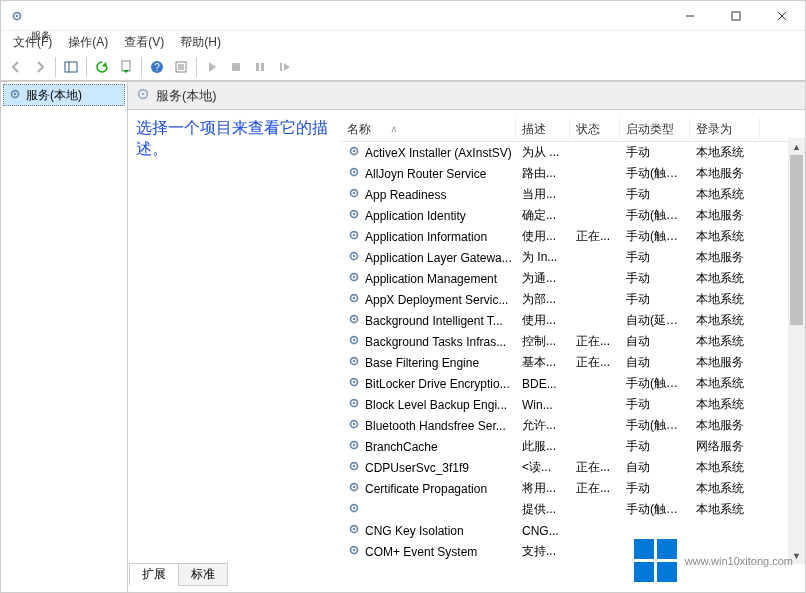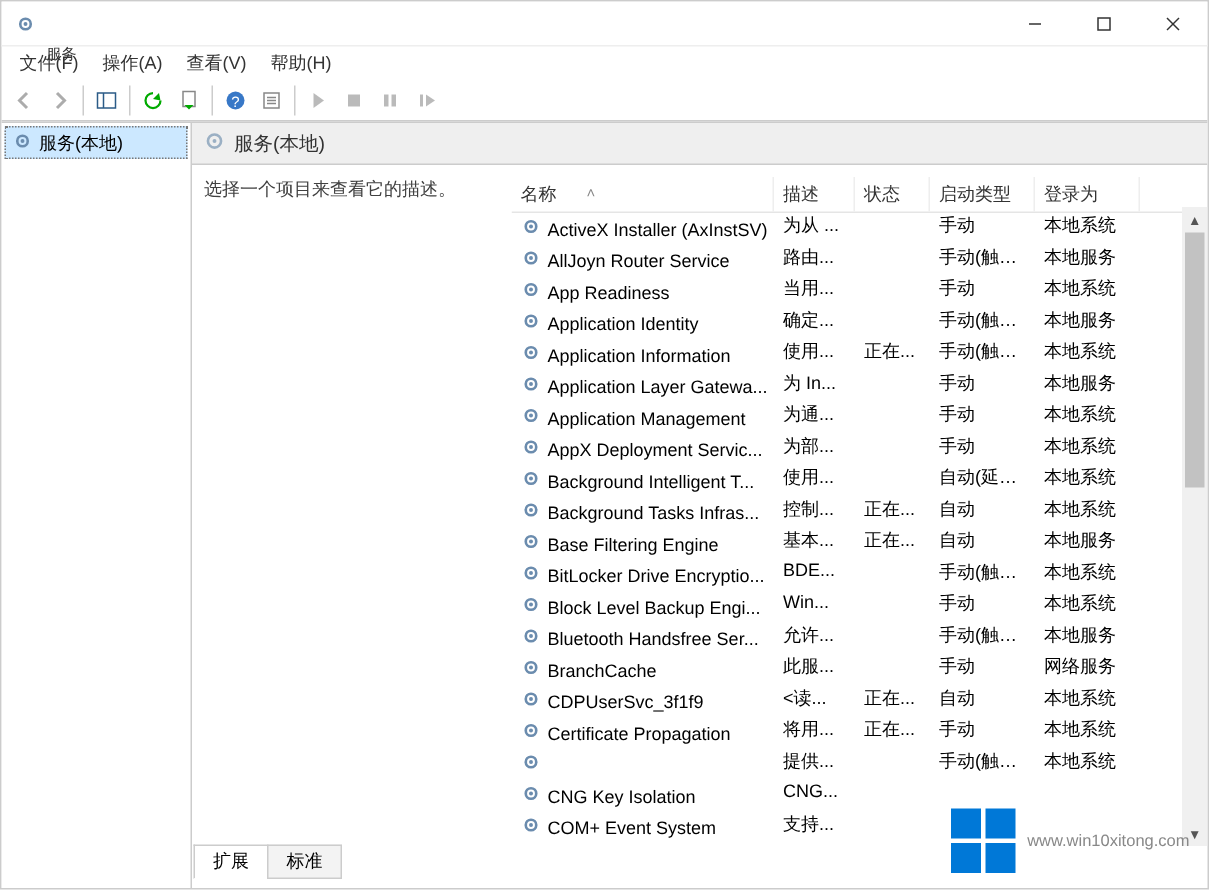--- a/index.html
+++ b/index.html
@@ -20,27 +20,27 @@
 .tb-btn svg { width: 16px; height: 16px; }
 .tb-btn.disabled { opacity: 0.4; }
 
 .main { display: flex; height: calc(593px - 30px - 22px - 28px - 2px); border-top: 1px solid #ccc; }
 .tree-pane { width: 127px; border-right: 1px solid #ccc; padding: 2px; background: #fff; }
 .tree-item { display: flex; align-items: center; height: 22px; font-size: 12px; padding: 0 4px; gap: 4px; background: #cce8ff; border: 1px dotted #777; }
 
 .right-pane { flex: 1; display: flex; flex-direction: column; }
 .right-header { height: 28px; display: flex; align-items: center; padding: 0 8px; background: #efefef; border-bottom: 1px solid #ccc; font-size: 13px; color: #333; gap: 6px; }
 .content-area { flex: 1; display: flex; padding: 8px 0 0 8px; position: relative; overflow: hidden; }
-.detail-pane { width: 205px; font-size: 12px; color: #404040; padding-right: 8px; }
+.detail-pane { width: 205px; font-size: 16px; color: #1d4ed8; padding-right: 8px; }
 .list-pane { flex: 1; font-size: 12px; overflow: hidden; display: flex; flex-direction: column; }
 .list-header { display: flex; height: 24px; align-items: flex-end; border-bottom: 1px solid #e5e5e5; }
 .list-header .col { padding: 0 6px; color: #333; height: 100%; display: flex; align-items: center; border-right: 1px solid #eee; white-space: nowrap; overflow: hidden; }
 .list-header .col.sorted::after { content: "˄"; font-size: 10px; margin-left: 20px; color: #888; }
 .list-body { overflow-y: auto; flex: 1; }
-.row { display: flex; height: 21px; }
+.row { display: flex; height: 21px; align-items: center; }
 .row .cell { padding: 0 6px; white-space: nowrap; overflow: hidden; text-overflow: ellipsis; }
 .col-name { width: 175px; }
 .col-desc { width: 54px; }
 .col-state { width: 50px; }
 .col-start { width: 70px; }
 .col-logon { width: 70px; }
 .row .col-name { display: flex; align-items: center; gap: 4px; }
 
 .tabs-strip { position: absolute; bottom: 6px; left: 128px; display: flex; font-size: 12px; }
 .tab { padding: 2px 12px; border: 1px solid #ccc; background: #f3f3f3; margin-right: -1px; margin-top: 24px; }

